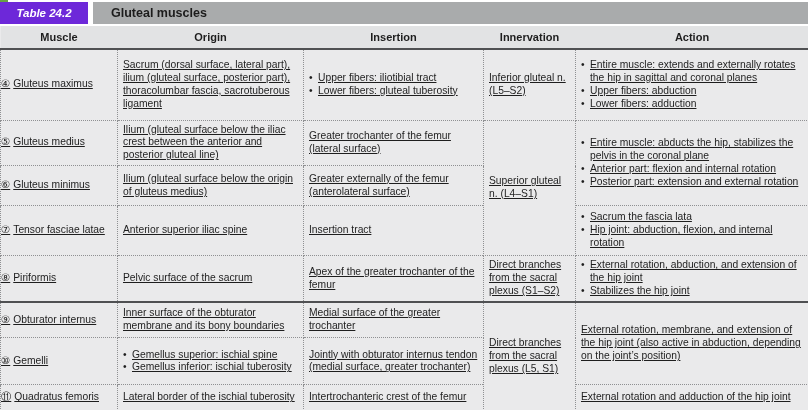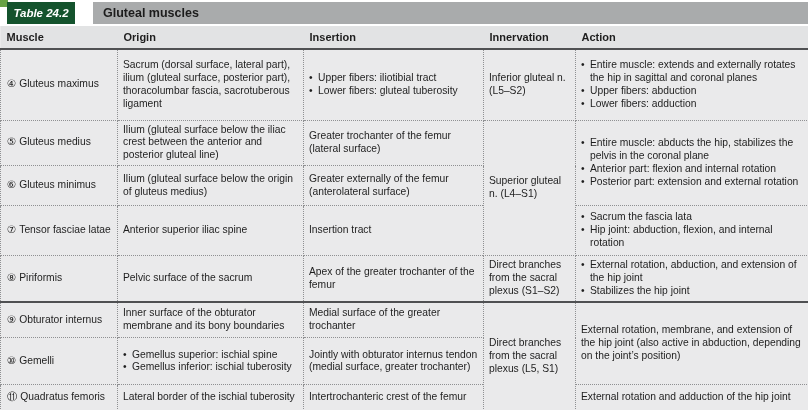--- a/index.html
+++ b/index.html
@@ -2,34 +2,34 @@
 <html><head>
 <meta charset="utf-8">
 <style>
   * { box-sizing: border-box; }
   body { margin: 0; background: #ffffff; font-family: "Liberation Sans", "DejaVu Sans", sans-serif; }
   .page { width: 808px; height: 410px; overflow: hidden; background: #ffffff; position: relative; }
 
   
   .title-strip { position: relative; height: 24px; background: #ffffff; }
   .corner { position: absolute; left: 0; top: 0; width: 8px; height: 7px; background: #67a244; }
-  .label-box { position: absolute; left: 7px; top: 2px; width: 68px; height: 22px;
-               background: #14532d; color: #ffffff; font-weight: bold; font-style: italic;
+  .label-box { position: absolute; left: 0; top: 2px; width: 88px; height: 22px;
+               background: #6d28d9; color: #ffffff; font-weight: bold; font-style: italic;
                font-size: 11.5px; display: flex; align-items: center; justify-content: center; }
   .title-bar { position: absolute; left: 93px; right: 0; top: 2px; height: 22px;
                background: #a9abac; color: #1c1c1c; font-weight: bold; font-size: 12.5px;
-               display: flex; align-items: center; padding-left: 10px; }
+               display: flex; align-items: center; padding-left: 18px; }
 
   
   table { border-collapse: collapse; table-layout: fixed; width: 808px; margin-top: 2px;
           background: #eaeaeb; color: #1e1e1e; font-size: 10.3px; line-height: 12.9px; }
-  th { background: #e2e3e4; text-align: left; font-size: 11px; font-weight: bold;
+  th { background: #e2e3e4; text-align: center; font-size: 11px; font-weight: bold;
        padding: 5px 6px 4px 6px; border-bottom: 2px solid #4f5052; height: 23px; }
-  td { border: 1px dotted #8f9092; vertical-align: middle; padding: 3px 5px; }
-  td.muscle { padding-left: 6px; padding-right: 2px; }
+  td { border: 1px dotted #8f9092; vertical-align: middle; padding: 3px 5px; text-decoration: underline; }
+  td.muscle { padding-left: 0; padding-right: 2px; }
   tr.section-end td { border-bottom: 2px solid #4f5052; }
   .num { margin-right: 3px; }
   ul.bullets { margin: 0; padding: 0; list-style: none; }
   ul.bullets li { position: relative; padding-left: 9px; }
   ul.bullets li::before { content: "•"; position: absolute; left: 0; top: 0; }
 </style>
 </head>
 <body>
 
 <div class="page">

